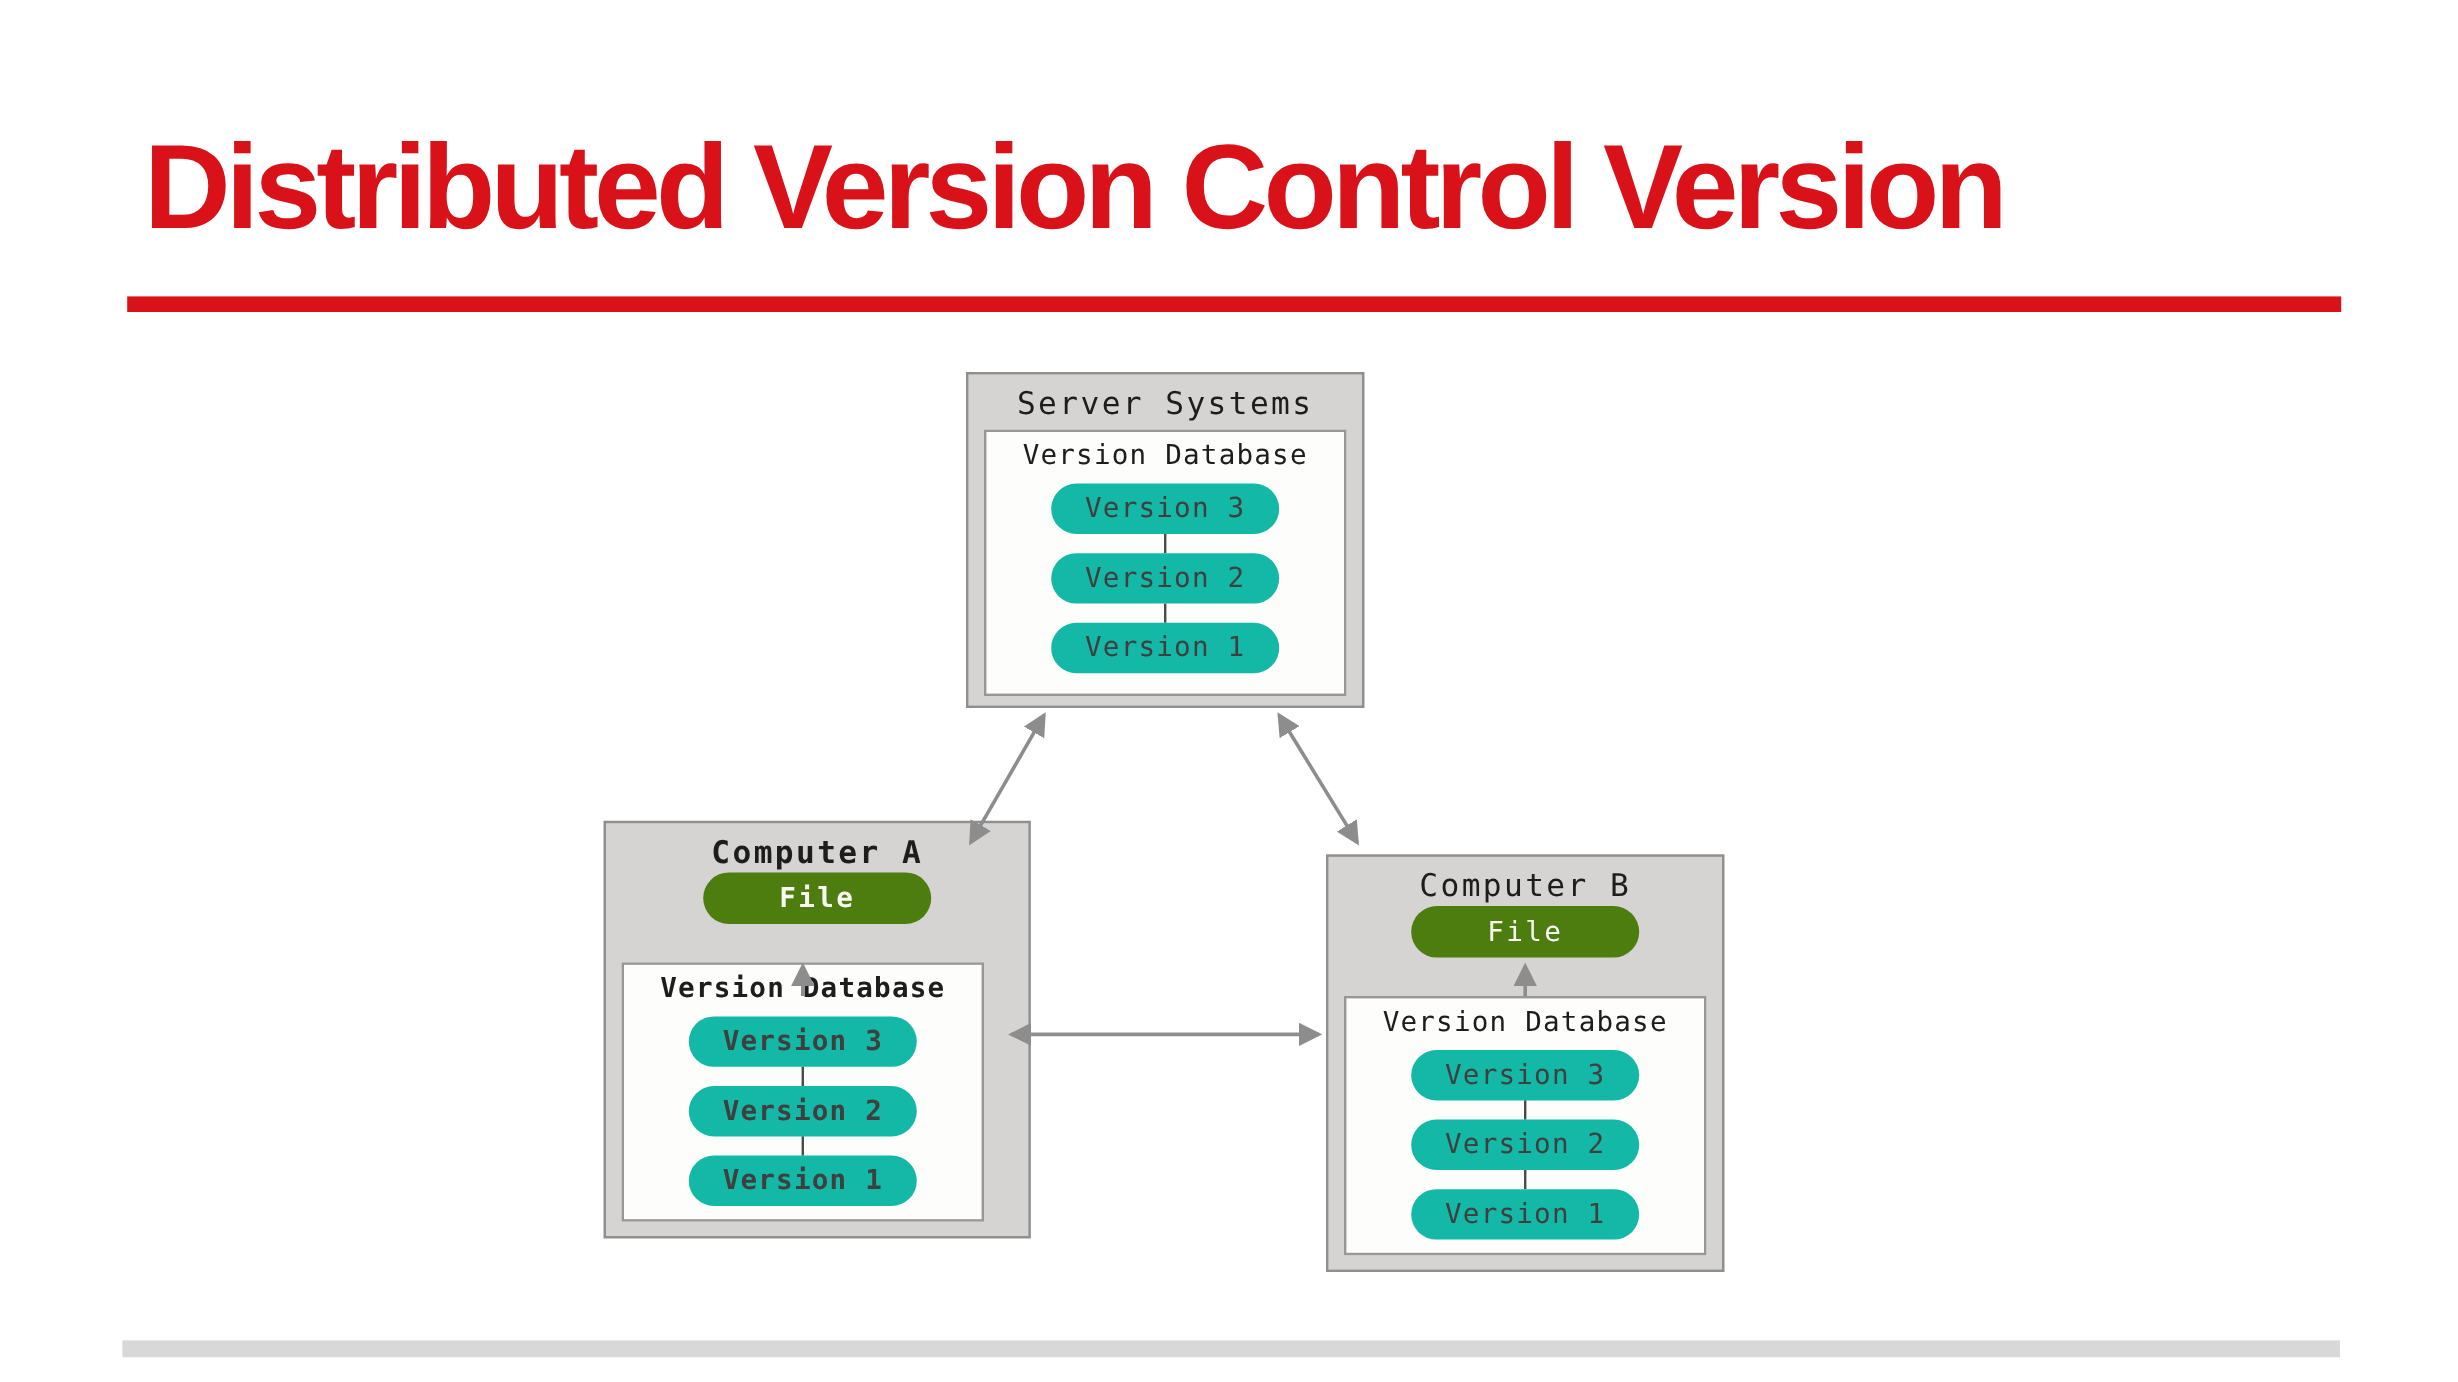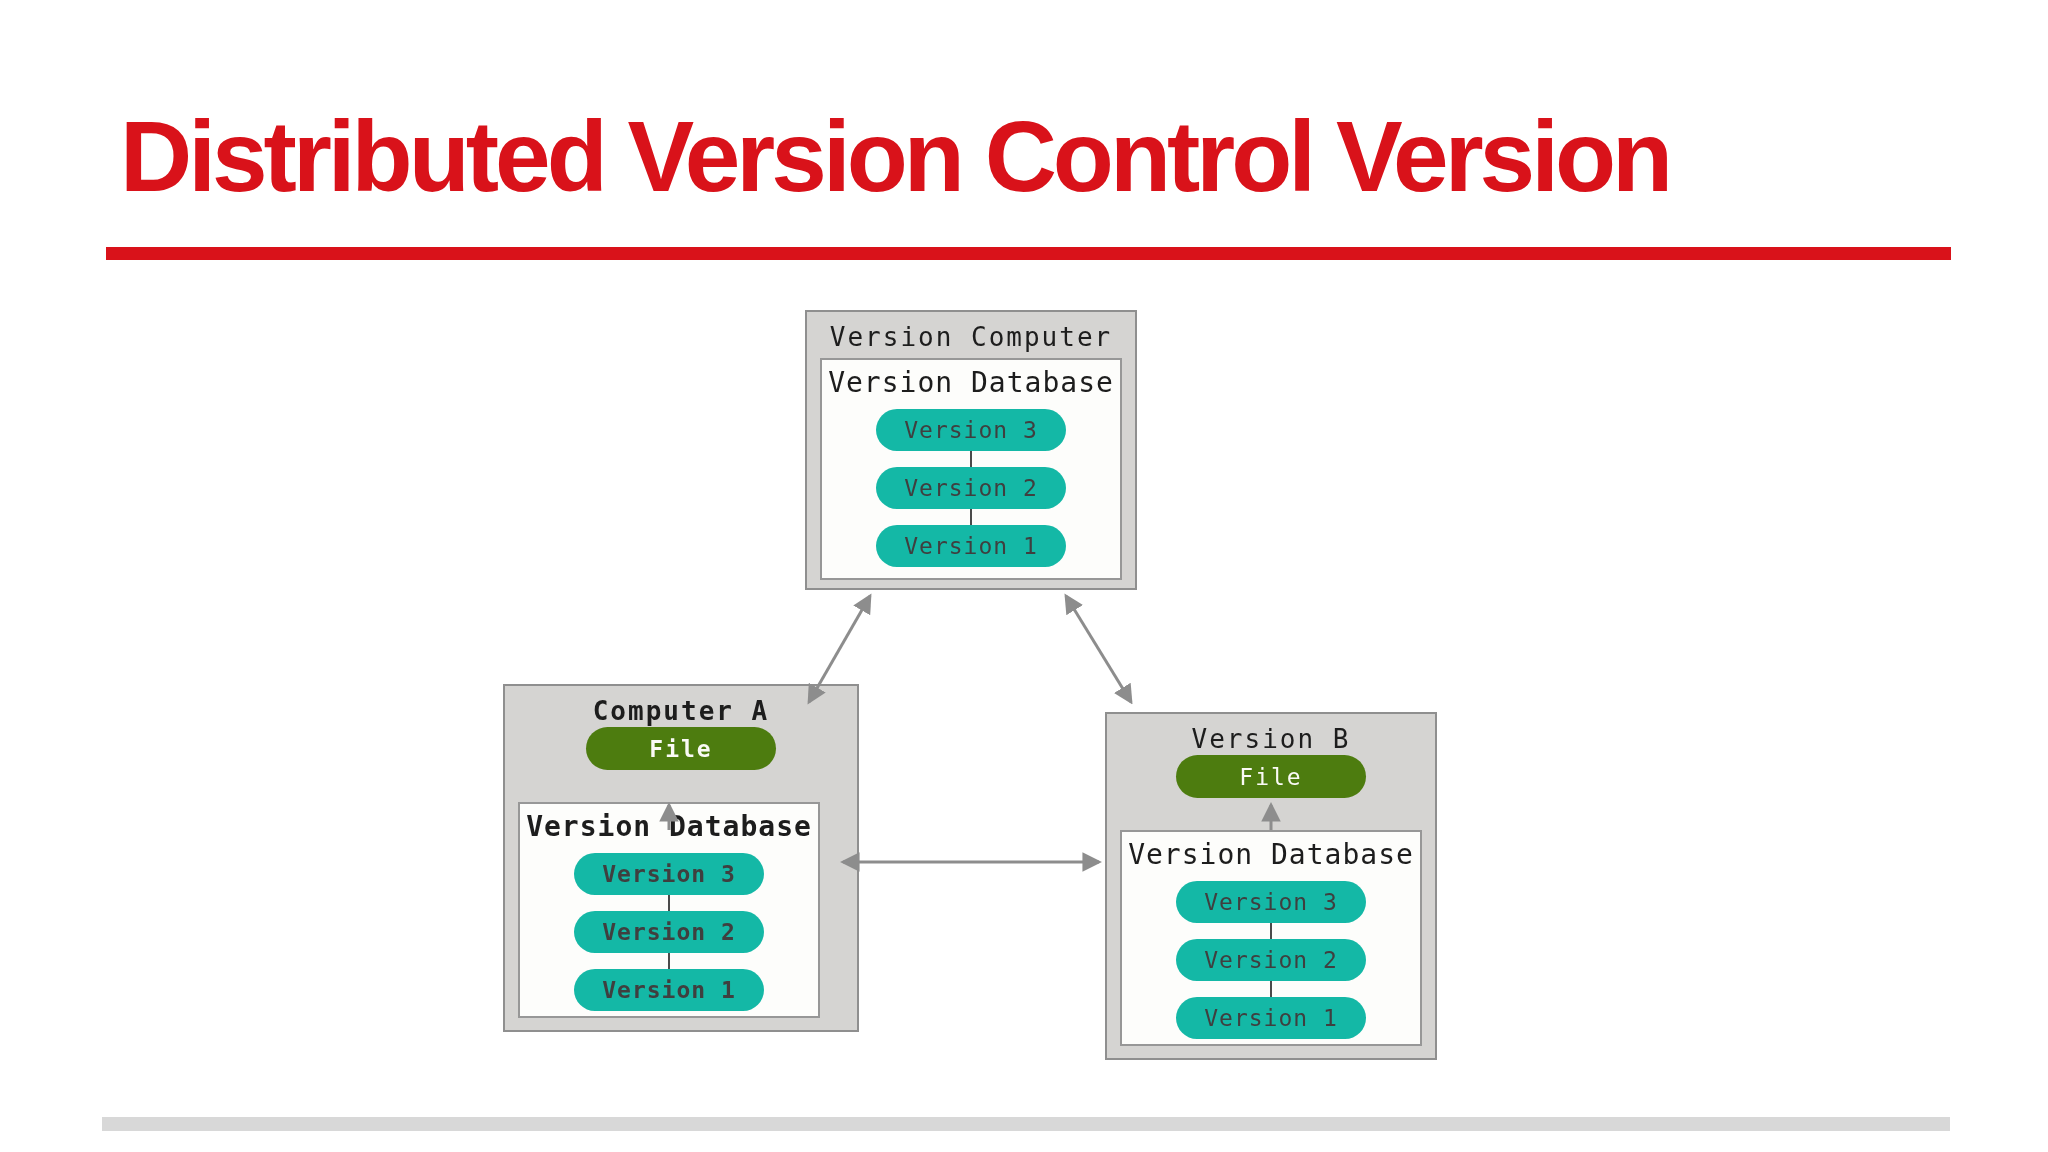--- a/index.html
+++ b/index.html
@@ -62,21 +62,21 @@
     border: 2px solid #979797;
     display: flex;
     flex-direction: column;
     align-items: center;
     padding-top: 8px;
   }
   .server .db-box { top: 46px; width: 302px; height: 222px; }
   .computer-a .db-box, .computer-b .db-box { top: 116px; width: 302px; height: 216px; }
 
   .db-title {
-    font-size: 28px;
+    font-size: 23px;
     line-height: 1.1;
     letter-spacing: 1px;
     color: #1d1d1d;
     margin-bottom: 10px;
     white-space: nowrap;
   }
   .pill {
     width: 190px;
     height: 42px;
     border-radius: 21px;
@@ -132,21 +132,21 @@
 </style>
 </head>
 <body>
 
 <div class="slide">
 
   <h1 class="slide-title">Distributed Version Control Version</h1>
   <div class="title-rule"></div>
 
   <div class="node server">
-    <div class="node-title">Version Computer</div>
+    <div class="node-title">Server Systems</div>
     <div class="db-box">
       <div class="db-title">Version Database</div>
       <div class="pill">Version 3</div>
       <div class="pill-connector"></div>
       <div class="pill">Version 2</div>
       <div class="pill-connector"></div>
       <div class="pill">Version 1</div>
     </div>
   </div>
 
@@ -157,21 +157,21 @@
       <div class="db-title">Version Database</div>
       <div class="pill">Version 3</div>
       <div class="pill-connector"></div>
       <div class="pill">Version 2</div>
       <div class="pill-connector"></div>
       <div class="pill">Version 1</div>
     </div>
   </div>
 
   <div class="node computer-b">
-    <div class="node-title">Version B</div>
+    <div class="node-title">Computer B</div>
     <div class="file-pill">File</div>
     <div class="db-box">
       <div class="db-title">Version Database</div>
       <div class="pill">Version 3</div>
       <div class="pill-connector"></div>
       <div class="pill">Version 2</div>
       <div class="pill-connector"></div>
       <div class="pill">Version 1</div>
     </div>
   </div>

